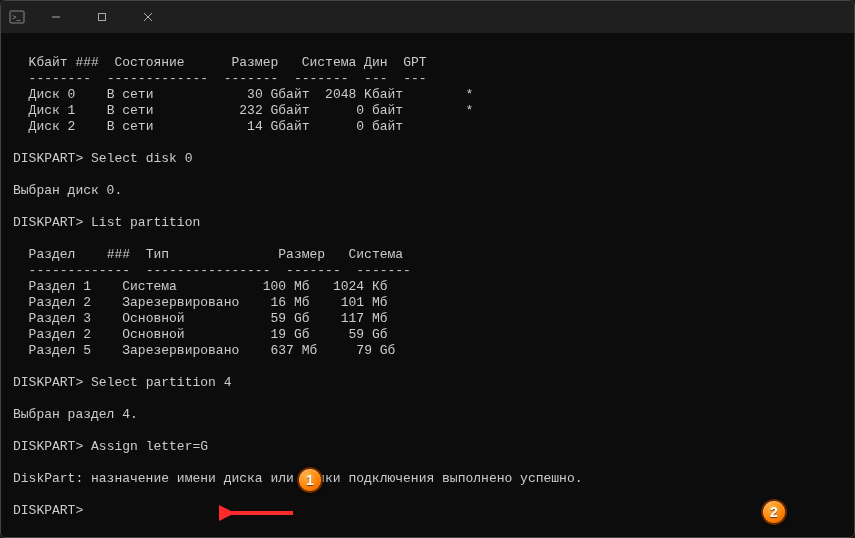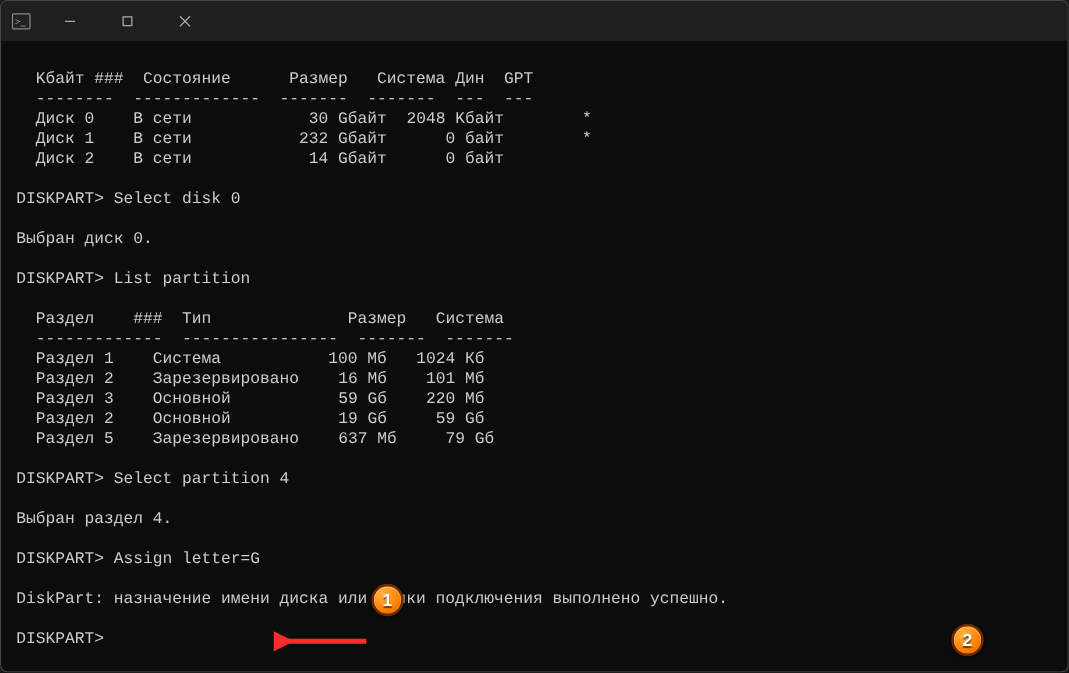--- a/index.html
+++ b/index.html
@@ -130,21 +130,21 @@
 </span><span><span>DISKPART&gt;</span> <span>Select disk 0</span>
 </span><span>
 </span><span>Выбран диск 0.</span><span>
 </span><span>
 </span><span><span>DISKPART&gt;</span> <span>List partition</span>
 </span><span>
 </span><span>  <span>Раздел</span>    <span>###</span>  <span>Тип</span>              <span>Размер</span>   <span>Система</span>
 </span><span>  <span>-------------</span>  <span>----------------</span>  <span>-------</span>  <span>-------</span>
 </span><span>  <span>Раздел 1</span>    <span>Система</span>           <span>100 Мб</span>   <span>1024 Кб</span>
 </span><span>  <span>Раздел 2</span>    <span>Зарезервировано</span>    <span>16 Мб</span>    <span>101 Мб</span>
-</span><span>  <span>Раздел 3</span>    <span>Основной</span>           <span>59 Gб</span>    <span>220 Мб</span>
+</span><span>  <span>Раздел 3</span>    <span>Основной</span>           <span>59 Gб</span>    <span>117 Мб</span>
 </span><span>  <span>Раздел 2</span>    <span>Основной</span>           <span>19 Gб</span>     <span>59 Gб</span>
 </span><span>  <span>Раздел 5</span>    <span>Зарезервировано</span>    <span>637 Мб</span>     <span>79 Gб</span>
 </span><span>
 </span><span><span>DISKPART&gt;</span> <span>Select partition 4</span>
 </span><span>
 </span><span>Выбран раздел 4.</span><span>
 </span><span>
 </span><span><span>DISKPART&gt;</span> <span>Assign letter=G</span>
 </span><span>
 </span><span>DiskPart: назначение имени диска или точки подключения выполнено успешно.</span><span>

